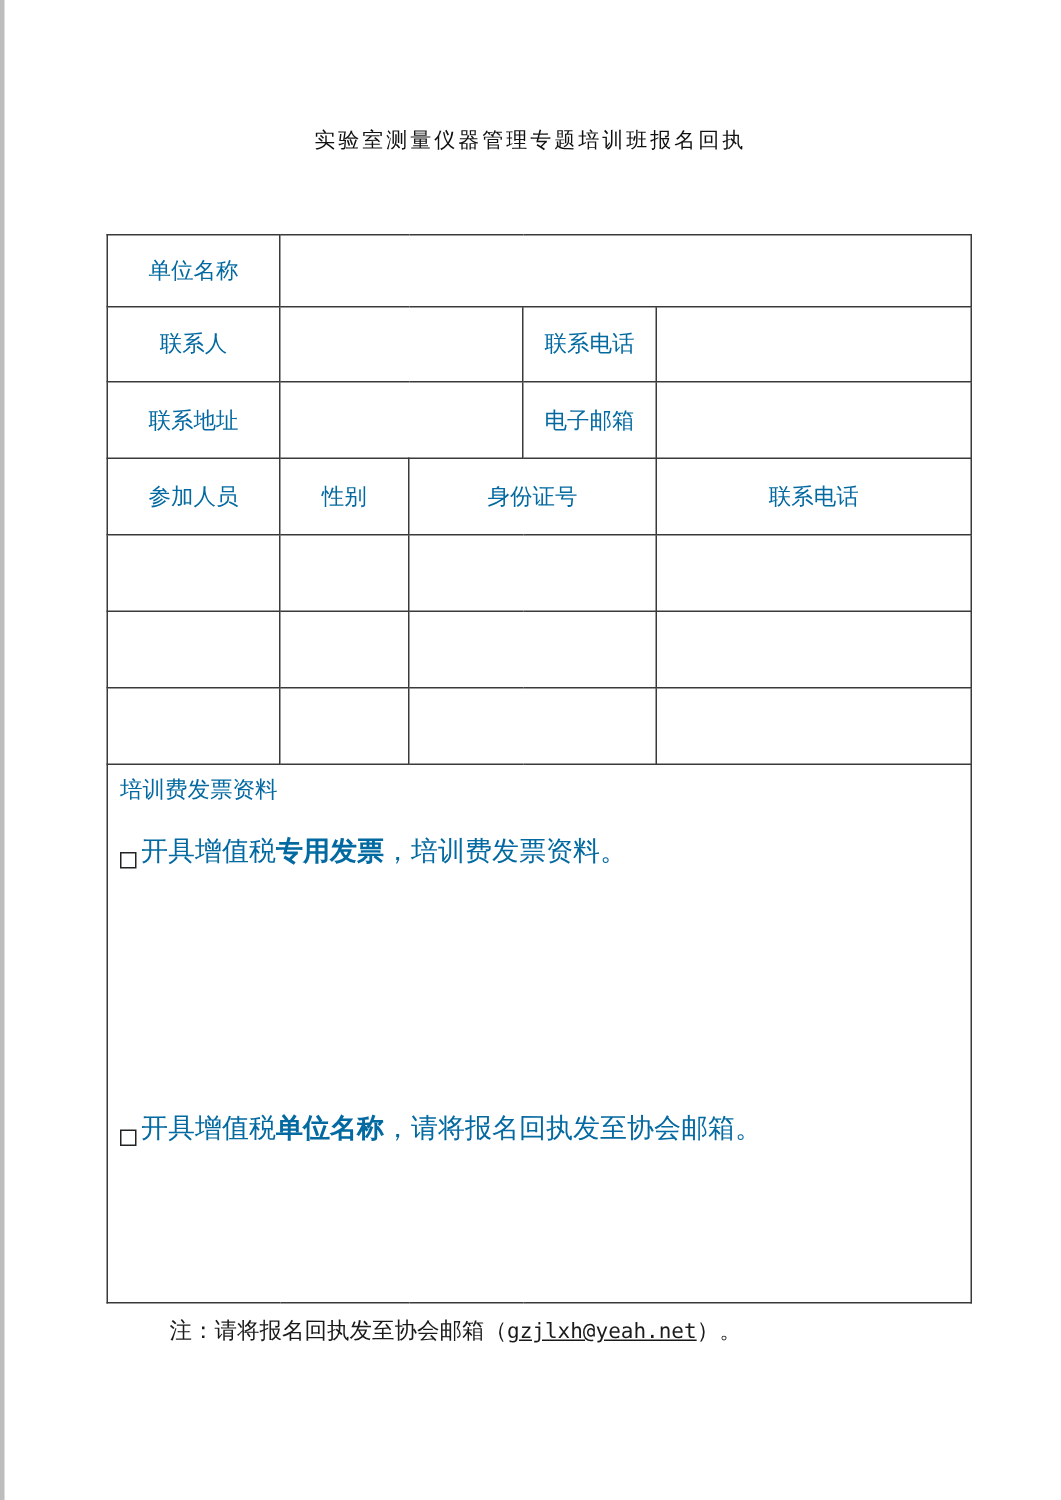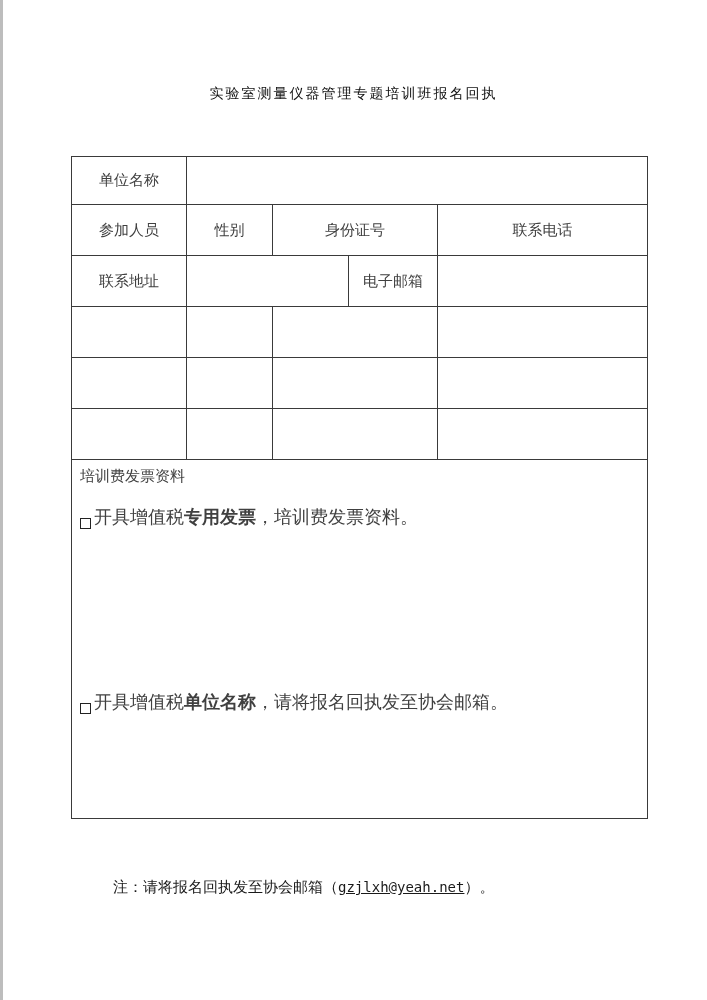--- a/index.html
+++ b/index.html
@@ -11,21 +11,21 @@
   .title {
     position: absolute; left: 0; width: 707px; top: 85px; text-align: center;
     font-size: 14px; letter-spacing: 2px; color: #111;
   }
   .form-table {
     position: absolute; left: 71px; top: 156px; width: 576px;
     border-collapse: collapse; table-layout: fixed;
   }
   .form-table td {
     border: 1.5px solid #3a3a3a; font-size: 15px; text-align: center; vertical-align: middle;
-    padding: 0; color: #404040;
+    padding: 0; color: #0369a1;
   }
   .r48 td { height: 47px; }
   .r50 td { height: 49px; }
   .r51 td { height: 50px; }
   .input-cell { background: #fff; }
   .invoice-cell { height: 358px; text-align: left !important; vertical-align: top !important; position: relative; }
   .inv-heading { position: absolute; left: 8px; top: 7px; font-size: 15px; }
   .inv-opt { position: absolute; left: 8px; font-size: 18px; display: flex; align-items: flex-end; }
   .inv-opt.o1 { top: 45px; }
   .inv-opt.o2 { top: 230px; }
@@ -49,31 +49,37 @@
     <col style="width:86px">
     <col style="width:76px">
     <col style="width:89px">
     <col style="width:210px">
   </colgroup>
   <tbody>
       <tr class="r48">
     <td>单位名称</td>
     <td colspan="4" class="input-cell"></td>
   </tr>
-  <tr class="r51">
-    <td>参加人员</td>
-    <td>性别</td>
-    <td colspan="2">身份证号</td>
+  <tr class="r50">
+    <td>联系人</td>
+    <td colspan="2" class="input-cell"></td>
     <td>联系电话</td>
+    <td class="input-cell"></td>
   </tr>
   <tr class="r51">
     <td>联系地址</td>
     <td colspan="2" class="input-cell"></td>
     <td>电子邮箱</td>
     <td class="input-cell"></td>
+  </tr>
+  <tr class="r51">
+    <td>参加人员</td>
+    <td>性别</td>
+    <td colspan="2">身份证号</td>
+    <td>联系电话</td>
   </tr>
   <tr class="r51">
     <td class="input-cell"></td>
     <td class="input-cell"></td>
     <td colspan="2" class="input-cell"></td>
     <td class="input-cell"></td>
   </tr>
   <tr class="r51">
     <td class="input-cell"></td>
     <td class="input-cell"></td>

